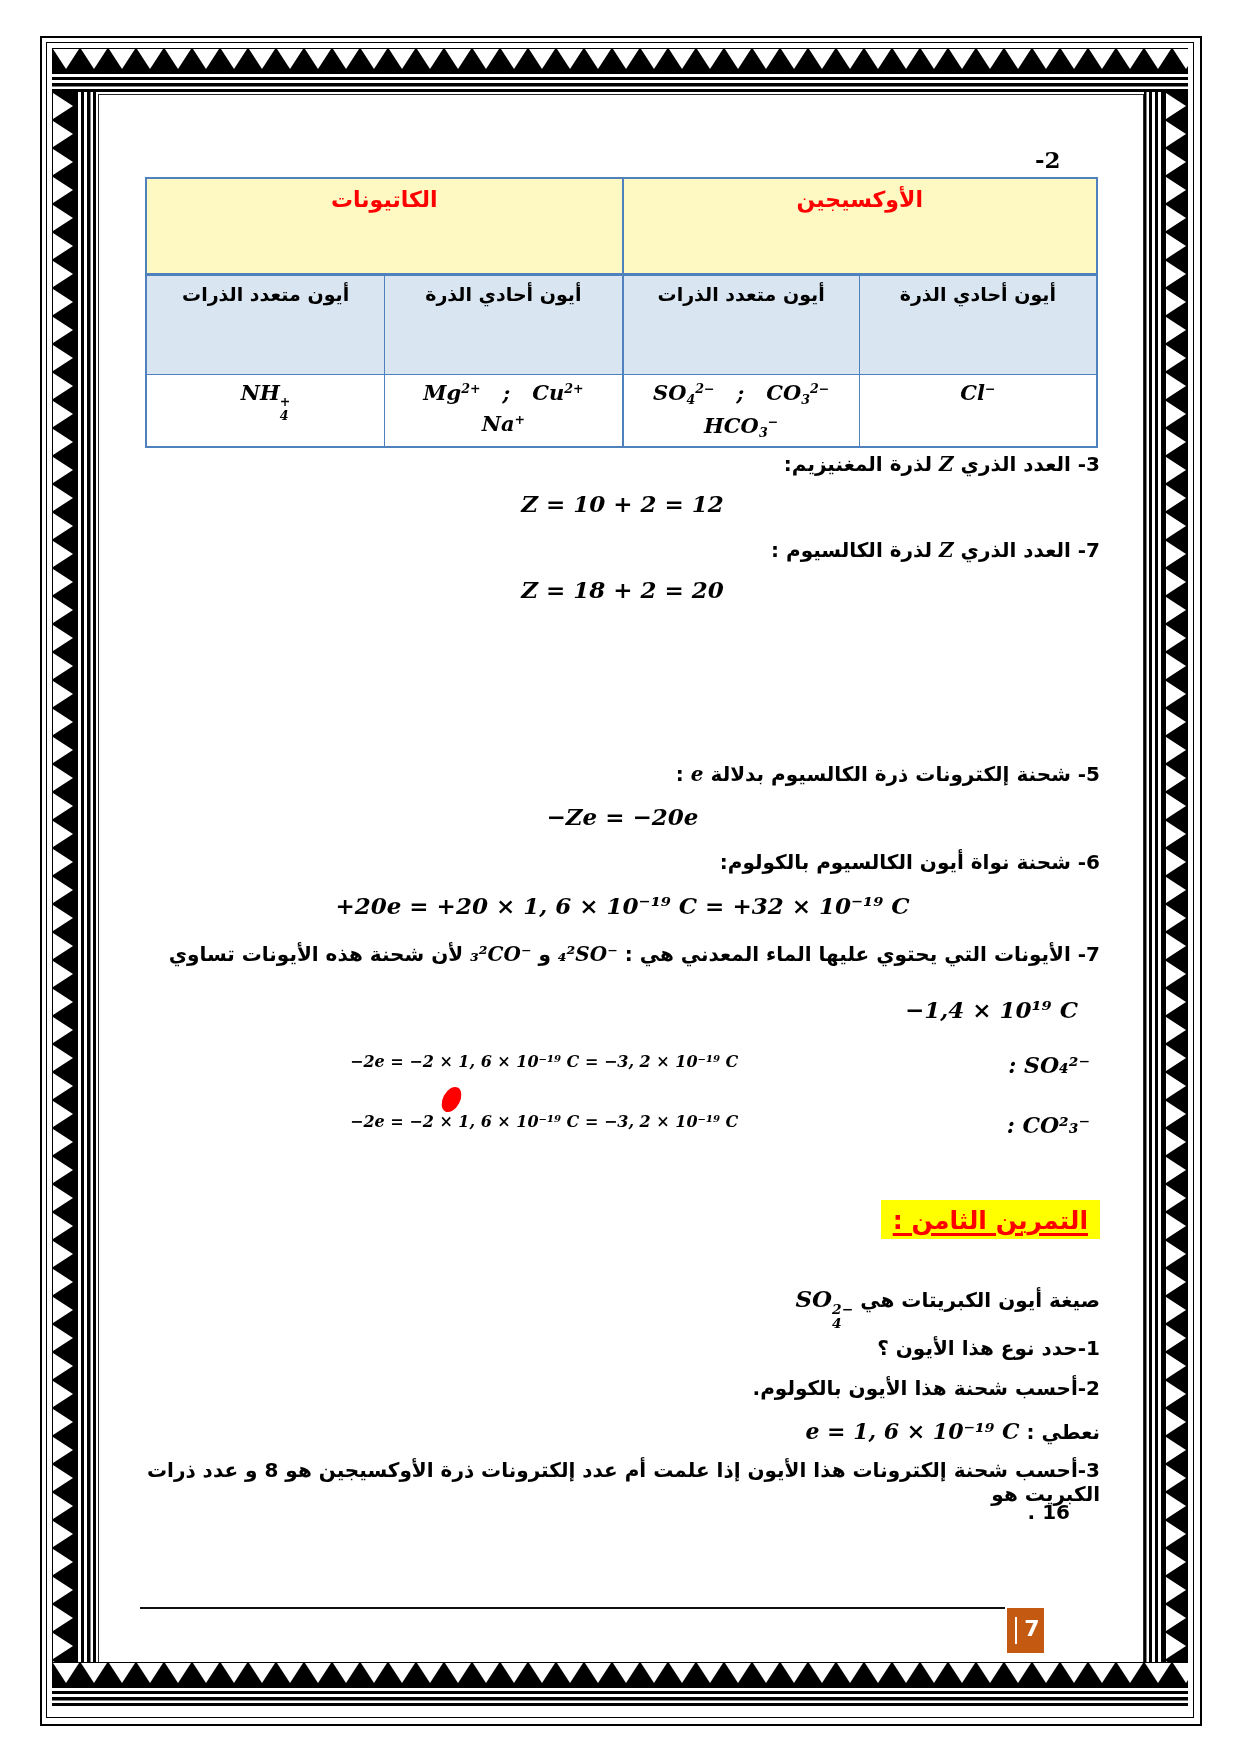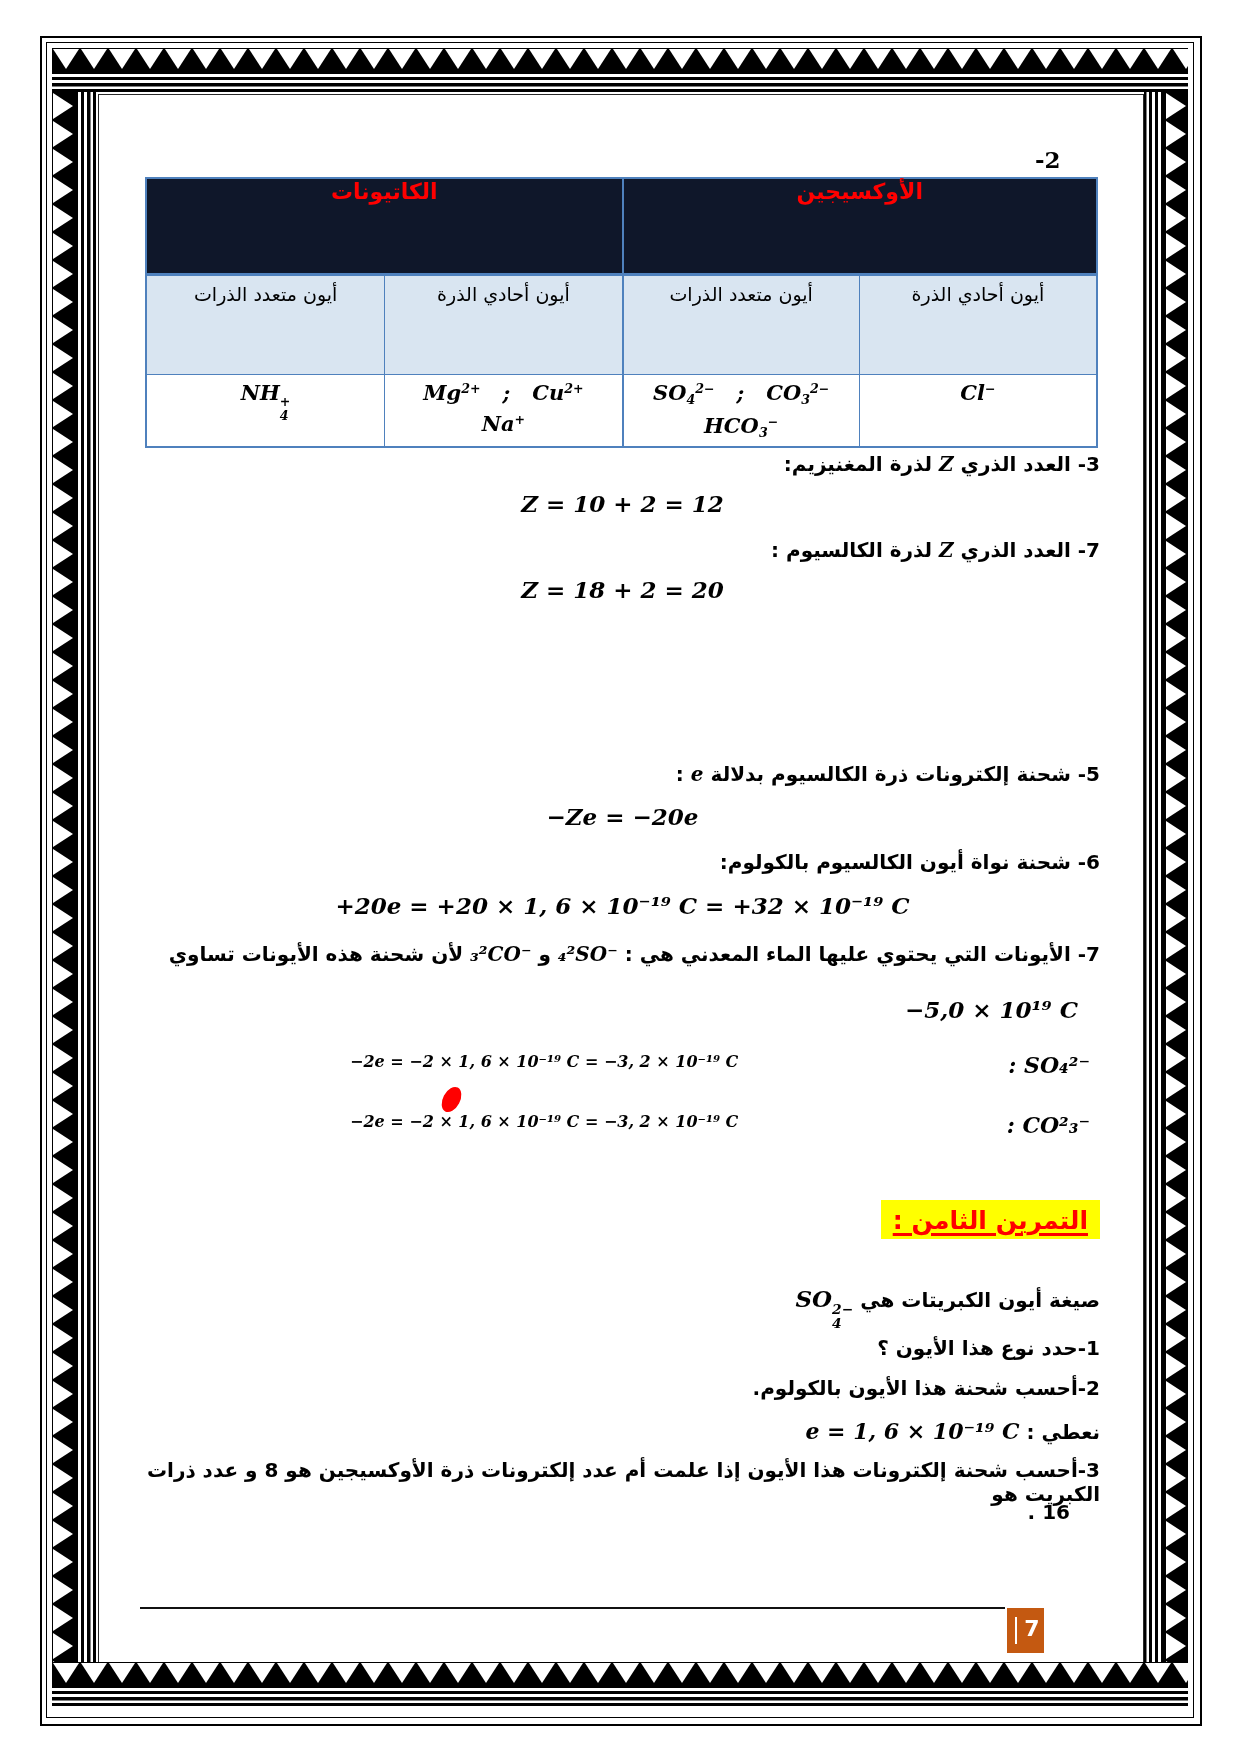--- a/index.html
+++ b/index.html
@@ -11,23 +11,23 @@
   .inner-line { position:absolute; left:98px; top:94px; width:1044px; height:1568px; border:1px solid #2a2a2a; }
   .band { position:absolute; }
   
   .tbl { position:absolute; left:145px; top:177px; width:953px; display:grid;
          grid-template-columns:1fr 1fr 1fr 1fr; grid-template-rows:96px 99px 72px;
          border:2px solid #4F81BD; box-sizing:border-box; }
   .tcell { border-left:1.5px solid #4F81BD; border-top:1.5px solid #4F81BD; box-sizing:border-box;
            text-align:center; }
   .tcell.nb-l { border-left:none; } .tcell.nb-t { border-top:none; }
   .tcell.mid { border-left:2.5px solid #4F81BD; }
-  .yellowcell { background:#0f172a; color:#FF0000; font-weight:bold; font-size:22px; padding-top:0;
+  .yellowcell { background:#fef9c3; color:#FF0000; font-weight:bold; font-size:22px; padding-top:8px;
                 border-bottom:2px solid #4F81BD; }
-  .bluecell { background:#D9E5F1; font-weight:normal; font-size:19px; color:#000; padding-top:7px; }
+  .bluecell { background:#D9E5F1; font-weight:bold; font-size:19px; color:#000; padding-top:7px; }
   .valcell { background:#fff; font-family:"DejaVu Serif", serif; font-style:italic; font-weight:bold;
              font-size:21px; padding-top:5px; }
   .valcell sub { font-size:0.6em; vertical-align:-0.3em; font-weight:bold; }
   .valcell sup { font-size:0.6em; vertical-align:0.55em; font-weight:bold; }
   .stack { display:inline-flex; flex-direction:column; font-size:0.6em; line-height:1.05;
            vertical-align:-0.5em; text-align:left; }
   .stack span { display:block; }
   .blue-f { color:#000000; }
   
   .line { position:absolute; left:145px; width:955px; direction:rtl; text-align:right;
@@ -172,21 +172,21 @@
     <span>5- شحنة إلكترونات ذرة الكالسيوم بدلالة </span><span class="mathsym ltr">e</span><span> :</span>
   </div>
   <div class="eqline" style="top:803px;">−Ze = −20e</div>
 
   <div class="line" style="top:850px;">6- شحنة نواة أيون الكالسيوم بالكولوم:</div>
   <div class="eqline" style="top:892px;">+20e = +20 × 1, 6 × 10⁻¹⁹ C = +32 × 10⁻¹⁹ C</div>
 
   <div class="line" style="top:942px;">
     <span>7- الأيونات التي يحتوي عليها الماء المعدني هي : </span><span class="mathsym ltr">₄²SO⁻</span><span> و </span><span class="mathsym ltr">₃²CO⁻</span><span> لأن شحنة هذه الأيونات تساوي</span>
   </div>
-  <div class="eqline" style="top:996px; text-align:right; padding-right:22px; box-sizing:border-box; direction:ltr;">−5,0 × 10¹⁹ C</div>
+  <div class="eqline" style="top:996px; text-align:right; padding-right:22px; box-sizing:border-box; direction:ltr;">−1,4 × 10¹⁹ C</div>
 
   <div class="ansrow" style="top:1052px;">
     <span class="ans-eq">−2e = −2 × 1, 6 × 10⁻¹⁹ C = −3, 2 × 10⁻¹⁹ C</span>
     <span class="ans-lab">: SO₄²⁻</span>
   </div>
   <div class="red-dot"></div>
   <div class="ansrow" style="top:1112px;">
     <span class="ans-eq">−2e = −2 × 1, 6 × 10⁻¹⁹ C = −3, 2 × 10⁻¹⁹ C</span>
     <span class="ans-lab">: CO²₃⁻</span>
   </div>

